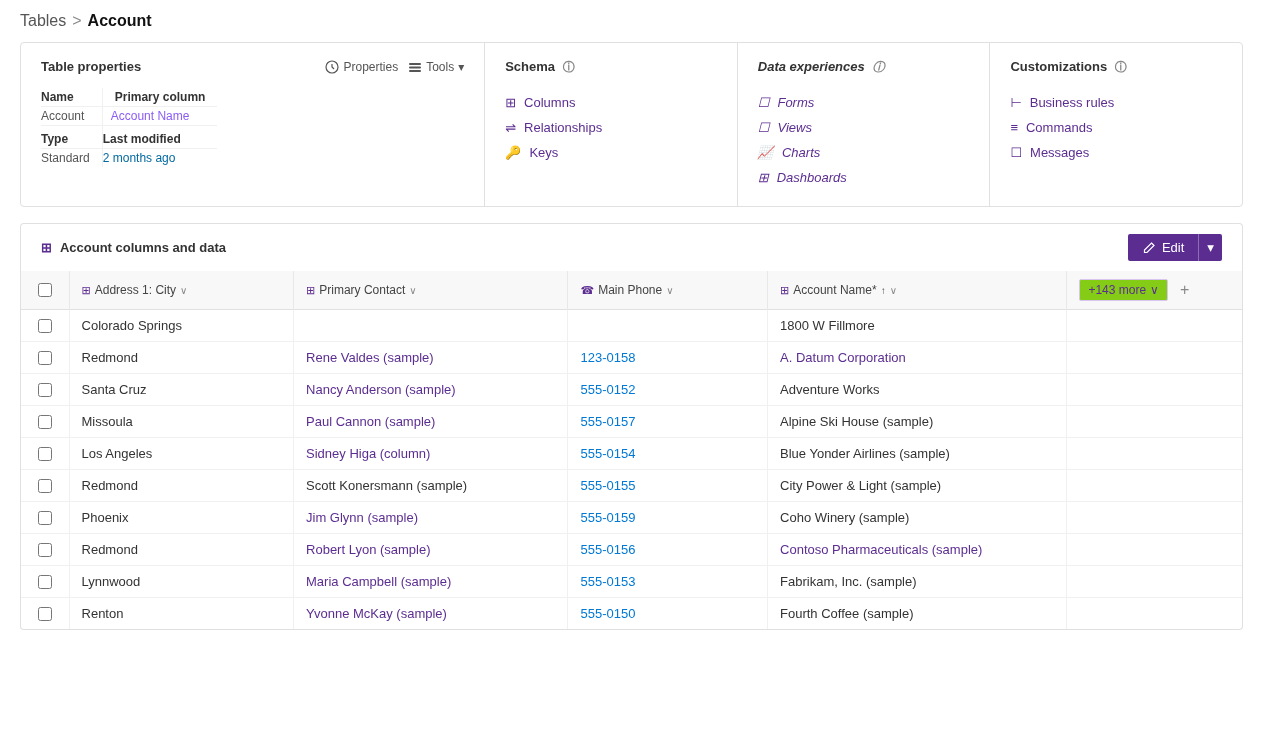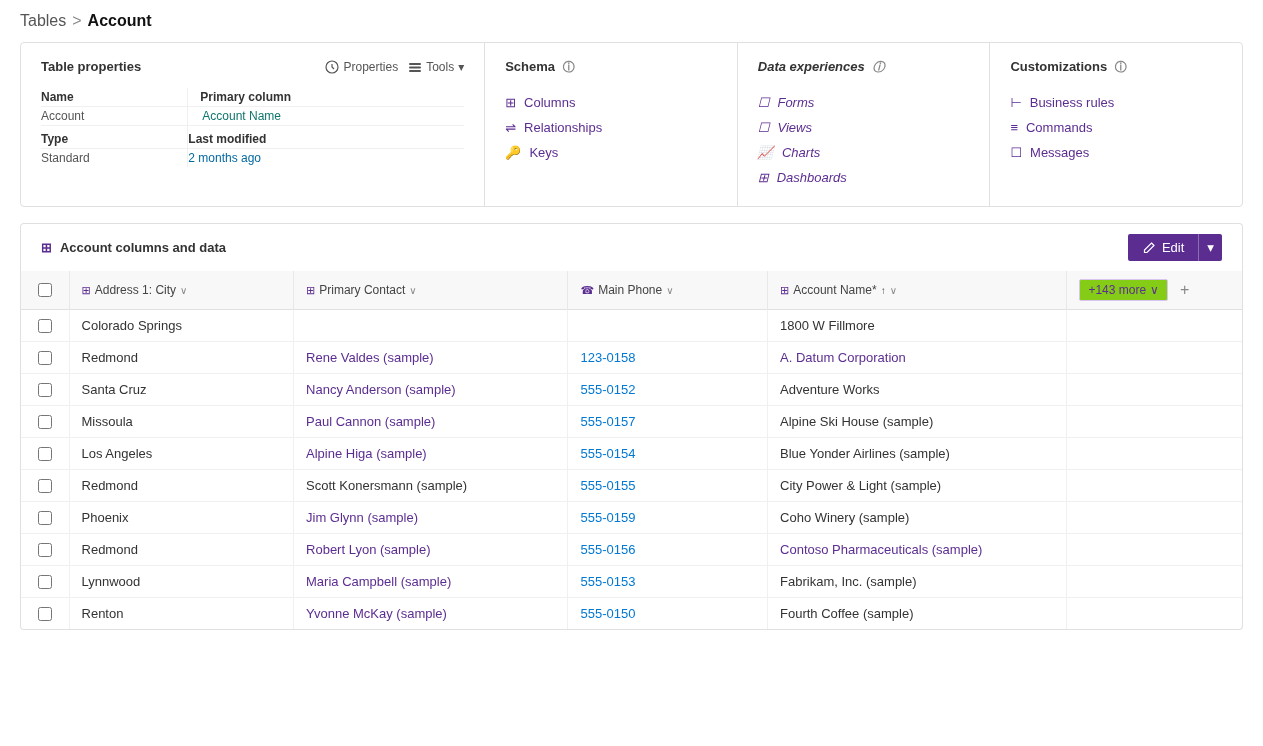--- a/index.html
+++ b/index.html
@@ -92,31 +92,31 @@
               <rect x="1" y="3" width="12" height="2" rx="1" fill="#555"></rect>
               <rect x="1" y="6.5" width="12" height="2" rx="1" fill="#555"></rect>
               <rect x="1" y="10" width="12" height="2" rx="1" fill="#555"></rect>
             </svg>
           <span>Tools</span>
           <span>▾</span>
         </span>
       </div>
     </div>
 
-    <div style="display:flex; gap:24px;flex-direction:column;">
+    <div style="display:flex; gap:24px;">
       <div>
         <table style="border-collapse:collapse;">
           <tbody>
               <tr>
             <td style="padding:2px 12px 2px 0; font-weight:600; font-size:12px; white-space:nowrap;">Name</td>
             <td style="padding:2px 12px 2px 12px; font-weight:700; font-size:12px; white-space:nowrap;">Primary column</td>
           </tr>
           <tr>
             <td style="padding:2px 12px 2px 0; font-size:12px; color:#555;">Account</td>
-            <td style="padding:2px 12px 2px 14px; font-size:12px; color:#0f766e;">Account Name</td>
+            <td style="padding:2px 12px 2px 8px; font-size:12px; color:#8b5cf6;">Account Name</td>
           </tr>
           <tr>
             <td style="padding:6px 12px 2px 0; font-weight:600; font-size:12px;">Type</td>
             <td style="padding:6px 12px 2px 0; font-weight:600; font-size:12px;margin-top:41px;">Last modified</td>
           </tr>
           <tr>
             <td style="padding:2px 12px 2px 0; font-size:12px; color:#555;">Standard</td>
             <td style="padding:2px 12px 2px 0; font-size:12px; color:#0369a1;">2 months ago</td>
           </tr>
         </tbody>
@@ -313,21 +313,21 @@
           <td class="col-name">Alpine Ski House (sample)</td>
           <td class="col-more"></td>
         </tr>
         <tr>
           <td class="col-check">
             <div class="checkbox-cell">
               <input type="checkbox" style="">
             </div>
           </td>
           <td class="col-city">Los Angeles</td>
-          <td class="col-contact"><span class="link-purple">Alpine Higa (sample)</span></td>
+          <td class="col-contact"><span class="link-purple">Sidney Higa (column)</span></td>
           <td class="col-phone"><span class="link-blue">555-0154</span></td>
           <td class="col-name">Blue Yonder Airlines (sample)</td>
           <td class="col-more"></td>
         </tr>
         <tr>
           <td class="col-check">
             <div class="checkbox-cell">
               <input type="checkbox" style="">
             </div>
           </td>

